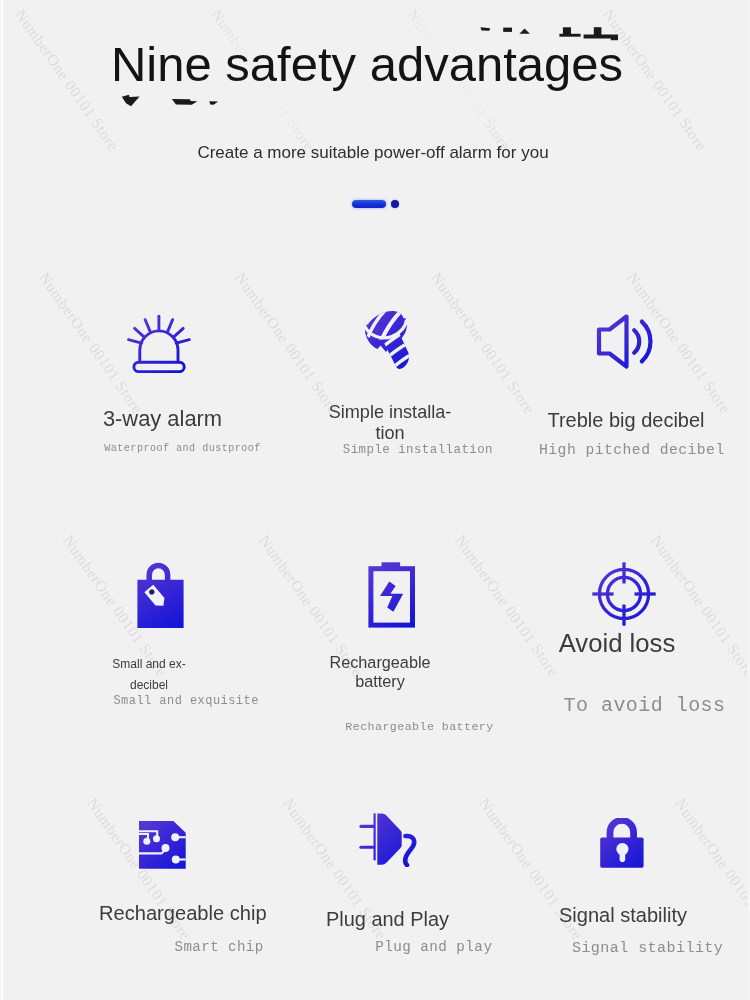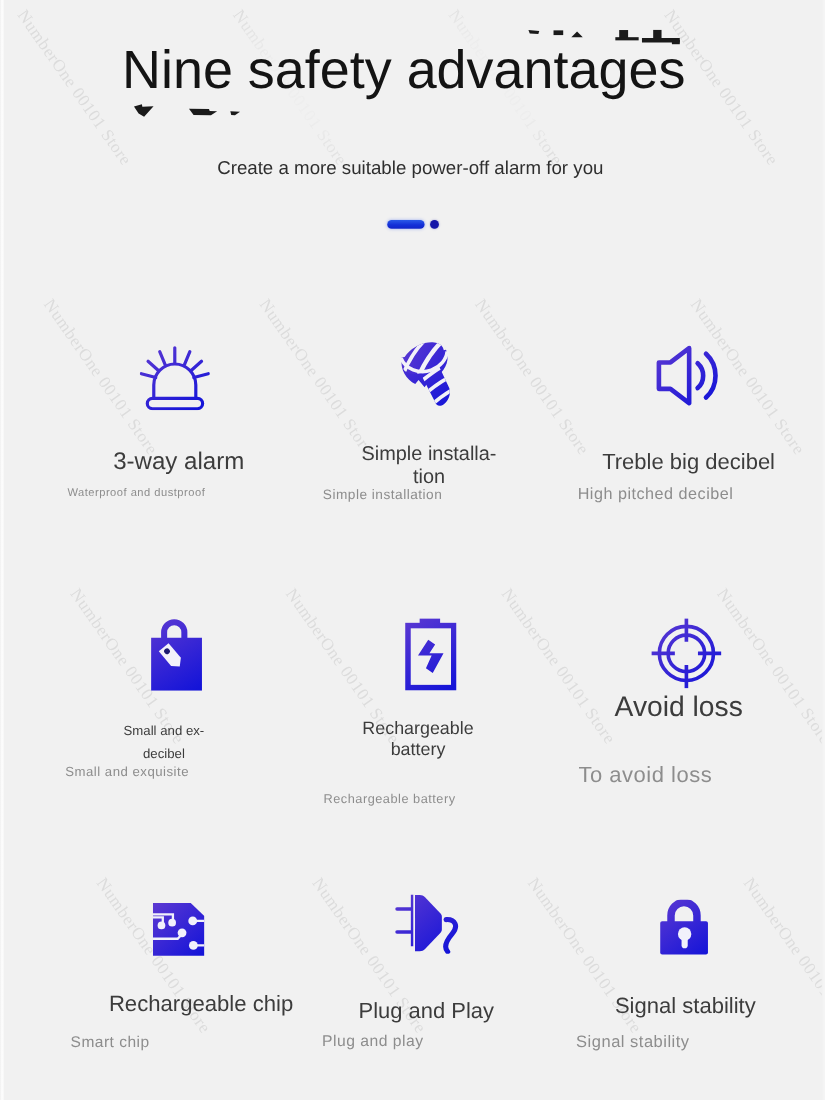--- a/index.html
+++ b/index.html
@@ -38,22 +38,22 @@
         background:linear-gradient(180deg,#2b5ae8 0%,#1430d8 55%,#1024c8 100%);
         box-shadow:0 0 3px rgba(40,80,240,.45);}
   .dot{width:8px;height:8px;border-radius:50%;margin-left:5px;
        background:#1616a8;box-shadow:0 0 2px rgba(20,20,160,.4);}
 
   .grid{position:absolute;left:0;top:0;width:750px;height:1000px;}
   .cell{position:absolute;}
   .ico{position:absolute;display:flex;align-items:flex-end;justify-content:center;}
   .ico svg{display:block;}
   .lbl{position:absolute;color:#3c3c3c;text-align:center;white-space:nowrap;}
-  .sub{position:absolute;color:#8d8d8d;text-align:left;white-space:nowrap;
-       font-family:Liberation Sans, sans-serif;letter-spacing:.45px;text-indent:.45px;}
+  .sub{position:absolute;color:#8d8d8d;text-align:right;white-space:nowrap;
+       font-family:Liberation Mono, monospace;letter-spacing:.45px;text-indent:.45px;}
 </style>
 </head>
 <body>
 
 <div class="page">
   <div class="wm" id="wm">
       <span style="left:26px;top:6px">NumberOne 00101 Store</span>
       <span style="left:222px;top:6px">NumberOne 00101 Store</span>
       <span style="left:418px;top:6px">NumberOne 00101 Store</span>
       <span style="left:614px;top:6px">NumberOne 00101 Store</span>

